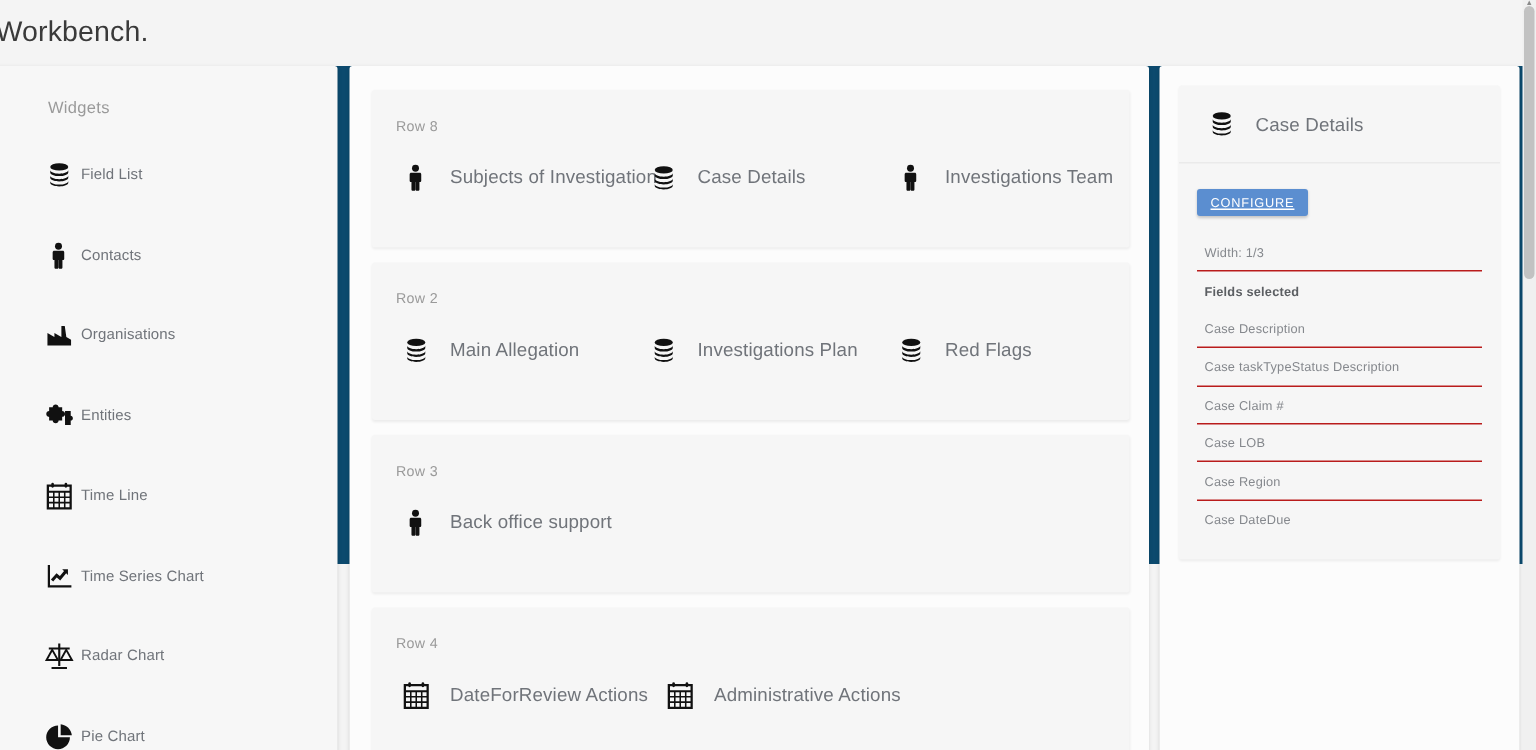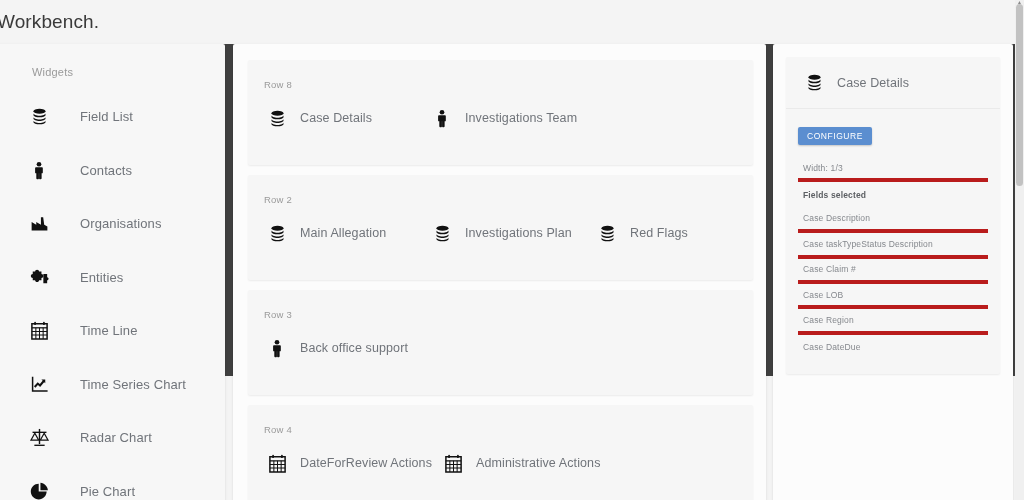--- a/index.html
+++ b/index.html
@@ -10,21 +10,21 @@
     overflow: hidden;
     background: #f4f4f4;
     font-family: "Liberation Sans", sans-serif;
     -webkit-font-smoothing: antialiased;
   }
 
   #app {
     position: relative;
     width: 1024px;
     height: 376px;
-    background: #404040;
+    background: #0c4a6e;
   }
 
   
   .header {
     position: absolute;
     left: 0; top: 0;
     width: 1017px;
     height: 44px;
     background: #f4f4f4;
     display: flex;
@@ -97,22 +97,22 @@
   }
   .widget-item .ico {
     width: 22px;
     height: 22px;
     flex: 0 0 22px;
     display: flex;
     align-items: center;
     justify-content: center;
   }
   .widget-item .wlabel {
-    margin-left: 30px;
-    font-size: 13px;
+    margin-left: 4px;
+    font-size: 10px;
     color: #70747a;
     letter-spacing: 0.1px;
     white-space: nowrap;
   }
 
   
   .rows-wrap {
     position: absolute;
     left: 15px;
     top: 16px;
@@ -207,26 +207,27 @@
     background: #5b8ed0;
     color: #ffffff;
     font-size: 8.5px;
     letter-spacing: 0.55px;
     padding: 4px 9px 4px 9px;
     border: none;
     border-radius: 2px;
     box-shadow: 0 1px 2px rgba(0,0,0,0.20);
     cursor: pointer;
     font-family: "Liberation Sans", sans-serif;
+    text-decoration: underline;
   }
   .rp-row {
     height: 25.4px;
     display: flex;
     align-items: center;
-    border-bottom: 4px solid #b91c1c;
+    border-bottom: 1px solid #b91c1c;
     font-size: 8.5px;
     color: #85888d;
     letter-spacing: 0.15px;
     padding-left: 5px;
   }
   .rp-row.first { margin-top: 12px; }
   .rp-row.heading {
     color: #5c5f63;
     font-weight: bold;
     border-bottom: none;
@@ -360,20 +361,29 @@
           <span class="wlabel">Pie Chart</span>
         </div>
       </div>
   </div>
 
   <div class="panel main-panel">
     <div class="rows-wrap" id="rows-wrap">
         <div class="row-card">
           <div class="row-title">Row 8</div>
           <div class="row-items">
+            <div class="row-item">
+              <span class="ico">
+                <svg xmlns="http://www.w3.org/2000/svg" viewBox="0 0 24 24" fill="#111" width="18" height="19">
+                  <circle cx="12" cy="3.6" r="3.1"></circle>
+                  <path d="M8.2 7.6h7.6c.8 0 1.3.6 1.3 1.4v5.6c0 .7-.5 1.2-1.1 1.2h-.5v6.6c0 .8-.5 1.2-1.2 1.2h-1.2c-.6 0-1-.4-1-1.1v-6.7h-.2v6.7c0 .7-.4 1.1-1 1.1H9.6c-.7 0-1.2-.4-1.2-1.2v-6.6h-.5c-.6 0-1.1-.5-1.1-1.2V9c0-.8.6-1.4 1.4-1.4z"></path>
+                </svg>
+              </span>
+              <span class="rlabel">Subjects of Investigation</span>
+            </div>
             <div class="row-item">
               <span class="ico">
                 <svg xmlns="http://www.w3.org/2000/svg" viewBox="0 0 24 24" fill="#111" width="19" height="19">
                   <ellipse cx="12" cy="5.4" rx="7.6" ry="3.1"></ellipse>
                   <path d="M4.4 8.0c0 1.7 3.4 3.1 7.6 3.1s7.6-1.4 7.6-3.1v2.0c0 1.7-3.4 3.1-7.6 3.1s-7.6-1.4-7.6-3.1z"></path>
                   <path d="M4.4 12.6c0 1.7 3.4 3.1 7.6 3.1s7.6-1.4 7.6-3.1v2.0c0 1.7-3.4 3.1-7.6 3.1s-7.6-1.4-7.6-3.1z"></path>
                   <path d="M4.4 17.2c0 1.7 3.4 3.1 7.6 3.1s7.6-1.4 7.6-3.1v1.6c0 1.7-3.4 3.1-7.6 3.1s-7.6-1.4-7.6-3.1z"></path>
                 </svg>
               </span>
               <span class="rlabel">Case Details</span>

